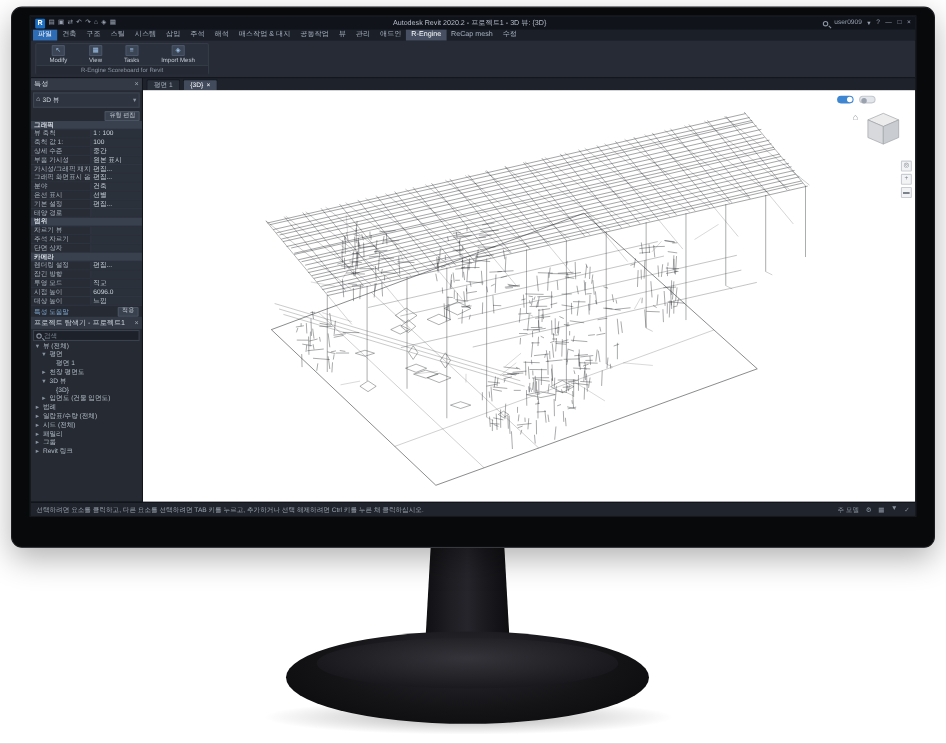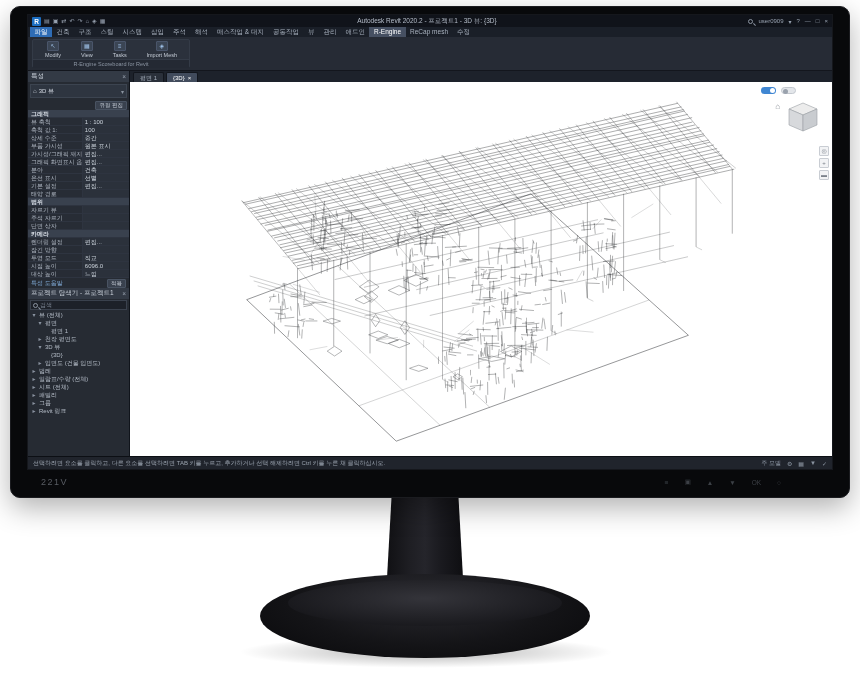--- a/index.html
+++ b/index.html
@@ -963,25 +963,14 @@
         <span class="sb-right">
           <span>주 모델</span>
           <span>⚙</span>
           <span>▦</span>
           <span>▼</span>
           <span>✓</span>
         </span>
       </div>
     </div>
 
-    <div class="chin">
-      <span class="brand">221V</span>
-      <span class="mbtns">
-        <span>≡</span>
-        <span>▣</span>
-        <span>▲</span>
-        <span>▼</span>
-        <span>OK</span>
-        <span>○</span>
-      </span>
-    </div>
   </div>
 </div>
 
 </body></html>

